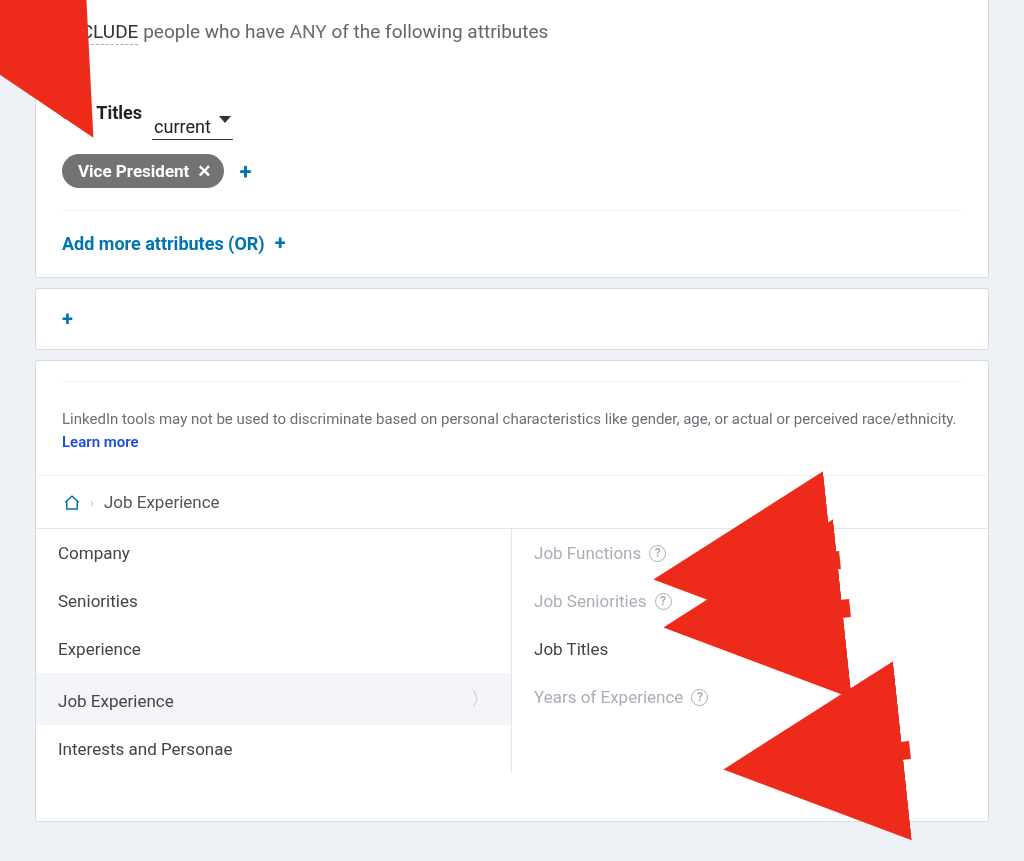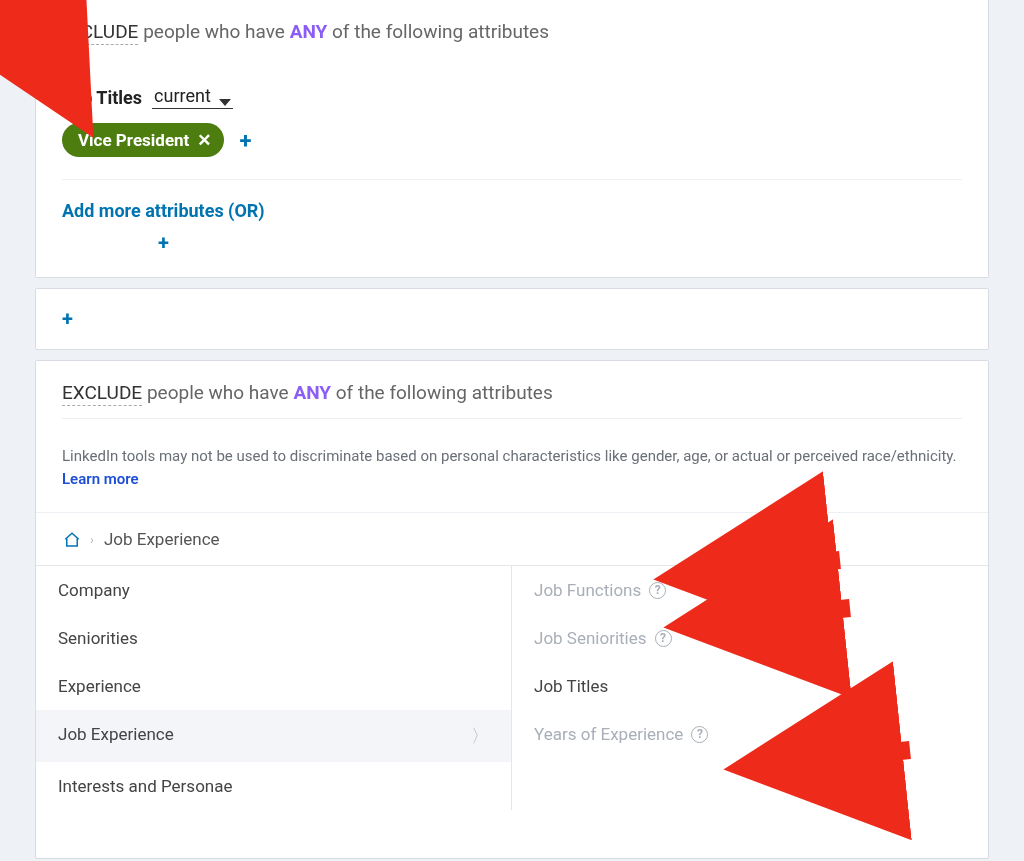--- a/index.html
+++ b/index.html
@@ -24,62 +24,63 @@
     color: #666;
     padding-bottom: 14px;
   }
   .section-header .em {
     font-weight: 400;
     color: #333;
     border-bottom: 1px dashed #aaa;
     padding-bottom: 1px;
   }
   .section-header .strong {
-    font-weight: 700;
-    color: #8b5cf6;
+    font-weight: 400;
+    color: #737373;
   }
   .field-row {
     display: flex;
     align-items: center;
     gap: 10px;
     margin: 28px 0 12px 0;
   }
   .field-label {
     font-weight: 700;
     font-size: 18px;
     color: #222;
   }
   .select-wrap {
     display: inline-flex;
-    align-items: flex-end;
+    align-items: flex-start;
     gap: 8px;
     font-size: 18px;
     color: #222;
     border-bottom: 1.5px solid #333;
     padding: 0 2px 2px 2px;
     cursor: pointer;
+    margin-top: 31px;
   }
   .caret-down {
     width: 0; height: 0;
     border-left: 6px solid transparent;
     border-right: 6px solid transparent;
     border-top: 7px solid #333;
   }
   .chip-row {
     display: flex;
     align-items: center;
     gap: 12px;
     padding: 2px 0 22px 0;
     border-bottom: 1px solid #eceff3;
   }
   .chip {
     display: inline-flex;
     align-items: center;
     gap: 8px;
-    background: #4d7c0f;
+    background: #737373;
     color: #fff;
     font-weight: 700;
     font-size: 17px;
     padding: 7px 12px 7px 16px;
     border-radius: 18px;
   }
   .chip .x {
     font-weight: 700;
     cursor: pointer;
   }
@@ -94,21 +95,20 @@
     padding: 20px 0 22px 0;
   }
   .link-btn {
     color: #0073b1;
     font-weight: 700;
     font-size: 18px;
     display: inline-flex;
     align-items: center;
     gap: 10px;
     cursor: pointer;
-    flex-direction: column;
   }
   .link-btn .plus {
     font-size: 20px;
     font-weight: 700;
   }
   .narrow-panel {
     padding: 18px 26px;
   }
   .disclaimer {
     font-size: 15px;
@@ -143,21 +143,21 @@
   .two-col {
     display: flex;
     border-top: 1px solid #e3e7ec;
   }
   .col {
     flex: 1 1 50%;
   }
   .col-left { border-right: 1px solid #e3e7ec; }
   .cat-item {
     display: flex;
-    align-items: flex-start;
+    align-items: flex-end;
     justify-content: space-between;
     padding: 14px 22px;
     font-size: 17px;
     color: #444;
     cursor: pointer;
   }
   .cat-item.selected {
     background: #f3f5f8;
   }
   .chev-right {
@@ -233,23 +233,20 @@
 <div class="panel">
   <div class="narrow-panel">
     <span class="link-btn">
       <span class="plus">+</span>
     </span>
   </div>
 </div>
 
 <div class="panel">
   <div class="panel-inner">
-    <div class="section-header">
-      <span class="em">EXCLUDE</span><span> people who have </span><span class="strong">ANY</span><span> of the following attributes</span>
-    </div>
     <div class="disclaimer">
       <span>LinkedIn tools may not be used to discriminate based on personal characteristics like gender, age, or actual or perceived race/ethnicity. </span><a>Learn more</a>
     </div>
   </div>
 
   <div class="breadcrumb">
     <span class="home-icon">
       <svg viewBox="0 0 24 24" width="20" height="18" fill="none" stroke="#0073b1" stroke-width="2">
         <path d="M3 11 L12 3 L21 11"></path>
         <path d="M5 10 V20 H19 V10"></path>

